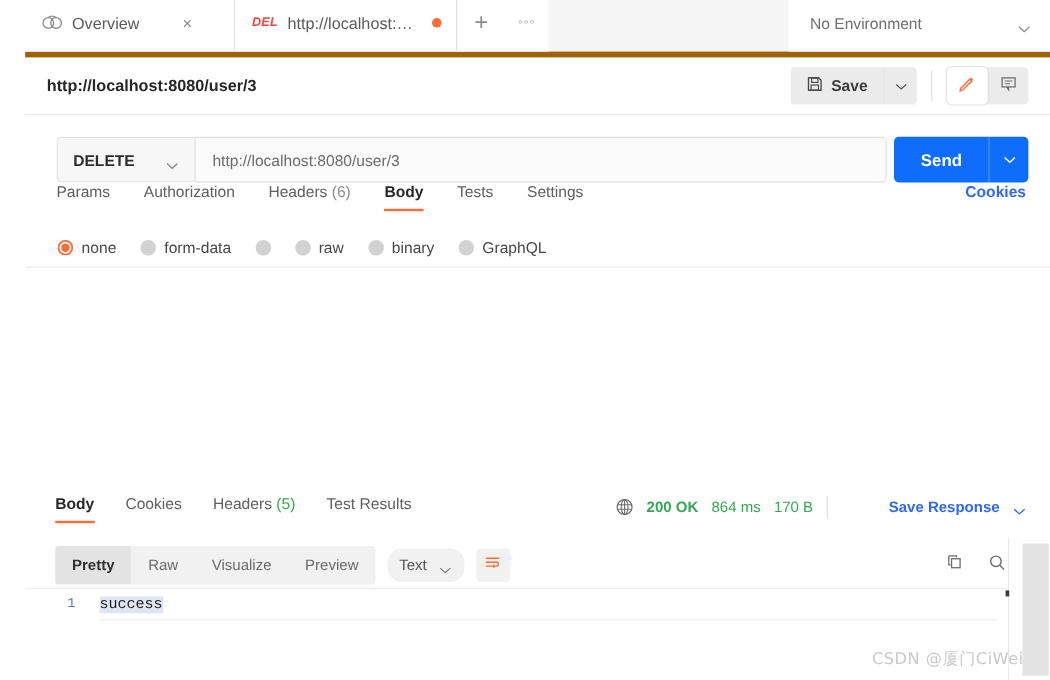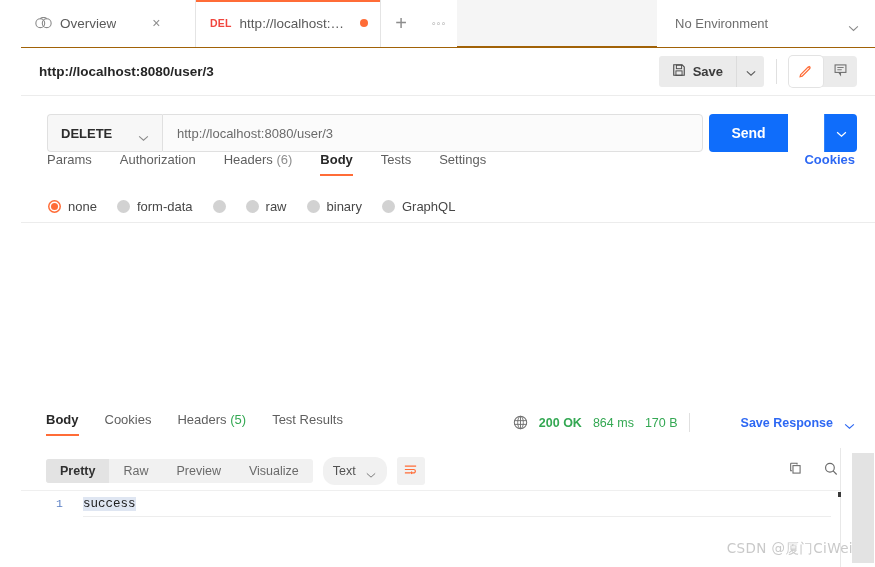--- a/index.html
+++ b/index.html
@@ -33,22 +33,22 @@
     position: absolute; left: 2px; font-size: 11.5px; color: #6b6b6b;
     font-family: "Liberation Sans", sans-serif;
   }
   .strip-t1 { top: 343px; }
   .strip-t2 { top: 362px; }
   .strip-sep3 { position: absolute; left: 0; top: 424px; width: 21px; height: 1px; background: #ededed; }
 
   
   .tabbar {
     position: absolute; left: 21px; top: 0; right: 0; height: 48px;
-    background: #f5f5f5; border-bottom: 2px solid #a16207;
-    display: flex; align-items: center;
+    background: #f5f5f5; border-bottom: 5px solid #a16207;
+    display: flex; align-items: flex-end;
   }
   .tab {
     position: relative; display: flex; align-items: center;
     height: 48px; padding: 0 12px 0 14px; gap: 8px;
     background: #fff; border-right: 1px solid #e4e4e4;
     font-size: 13.5px; color: #5a5a5a; cursor: pointer;
     min-width: 0;
   }
   .tab.inactive { background: #fff; }
   .tab.active {
@@ -58,21 +58,21 @@
     content: ""; position: absolute; left: 0; right: 0; top: 0; height: 2.5px;
     background: #ff6c37;
   }
   .tab-overview-icon { width: 17px; height: 12px; flex: none; }
   .tab-label { white-space: nowrap; overflow: hidden; text-overflow: ellipsis; }
   .tab-close {
     font-size: 14px; color: #8d8d8d; width: 16px; text-align: center;
     line-height: 1; margin-left: 24px; cursor: pointer;
   }
   .tab-method {
-    font-size: 10.5px; font-weight: bold; color: #f1453d; letter-spacing: .2px; flex: none;
+    font-size: 10.5px; font-weight: bold; color: #f1453d; letter-spacing: .2px; flex: none; font-style: italic;
   }
   .tab-dot {
     width: 8px; height: 8px; border-radius: 50%; background: #ff6c37; flex: none;
     margin-left: 5px;
   }
   .tab-plus {
     display: flex; align-items: center; justify-content: center;
     width: 40px; height: 48px; font-size: 20px; color: #8d8d8d; font-weight: 300;
     background: #fff; cursor: pointer;
   }
@@ -126,21 +126,21 @@
     width: 115px; height: 38px; padding: 0 13px;
     border: 1px solid #e0e0e0; border-right: none; border-radius: 4px 0 0 4px;
     background: #f7f7f7; font-size: 13px; font-weight: bold; color: #2d2d2d;
     cursor: pointer;
   }
   .url-box {
     flex: 1; height: 38px; display: flex; align-items: center; padding: 0 14px;
     border: 1px solid #e0e0e0; border-radius: 0 4px 4px 0;
     background: #fbfbfb; font-size: 13px; color: #6b6b6b;
   }
-  .send-wrap { display: flex; align-items: stretch; margin-left: 6px; gap: 36px; }
+  .send-wrap { display: flex; align-items: stretch; margin-left: 6px; }
   .send-btn {
     width: 79px; height: 38px; background: #0f6dfb; border-radius: 4px 0 0 4px;
     color: #fff; font-size: 14px; font-weight: bold;
     display: flex; align-items: center; justify-content: center; cursor: pointer;
   }
   .send-caret {
     width: 33px; height: 38px; background: #0f6dfb; border-radius: 0 4px 4px 0;
     border-left: 1px solid #3183fb;
     display: flex; align-items: center; justify-content: center; cursor: pointer;
   }
@@ -201,21 +201,21 @@
   .globe { width: 15px; height: 15px; }
   .meta-green { color: #34a853; }
   .meta-green.bold { font-weight: bold; }
   .meta-sep { width: 1px; height: 19px; background: #e0e0e0; }
   .save-resp { color: #2d68f3; font-weight: bold; cursor: pointer; font-size: 12.5px; margin-left: 40px; }
 
   .viewbar {
     position: absolute; left: 21px; top: 452px; right: 0; height: 38px;
     display: flex; align-items: center; padding-left: 11px;
   }
-  .seg { display: flex; background: #f1f1f1; border-radius: 3px; overflow: hidden; height: 24px; text-align: right; }
+  .seg { display: flex; background: #f1f1f1; border-radius: 3px; overflow: hidden; height: 32px; text-align: right; }
   .seg > div {
     display: flex; align-items: center; padding: 0 14px; font-size: 12.5px; color: #6a6a6a;
     cursor: pointer;
   }
   .seg > div.on { background: #e3e3e3; color: #303030; font-weight: bold; }
   .fmt-select {
     display: flex; align-items: center; gap: 10px; margin-left: 10px;
     height: 28px; padding: 0 10px; background: #f1f1f1; border-radius: 12px;
     font-size: 12.5px; color: #525252; cursor: pointer;
   }
@@ -437,22 +437,22 @@
             <path d="M1 1.5 L6 6 L11 1.5" fill="none" stroke="#2d68f3" stroke-width="1.3"></path>
           </svg>
       </span>
     </div>
   </div>
 
   <div class="viewbar">
     <div class="seg" style="margin-left:14px;">
       <div class="on">Pretty</div>
       <div>Raw</div>
+      <div>Visualize</div>
       <div>Preview</div>
-      <div>Visualize</div>
     </div>
     <div class="fmt-select">
       <span>Text</span>
       <span class="chev">
         <svg viewBox="0 0 12 8" width="10" height="7">
             <path d="M1 1.5 L6 6 L11 1.5" fill="none" stroke="#7a7a7a" stroke-width="1.2"></path>
           </svg>
       </span>
     </div>
     <div class="wrap-btn">

